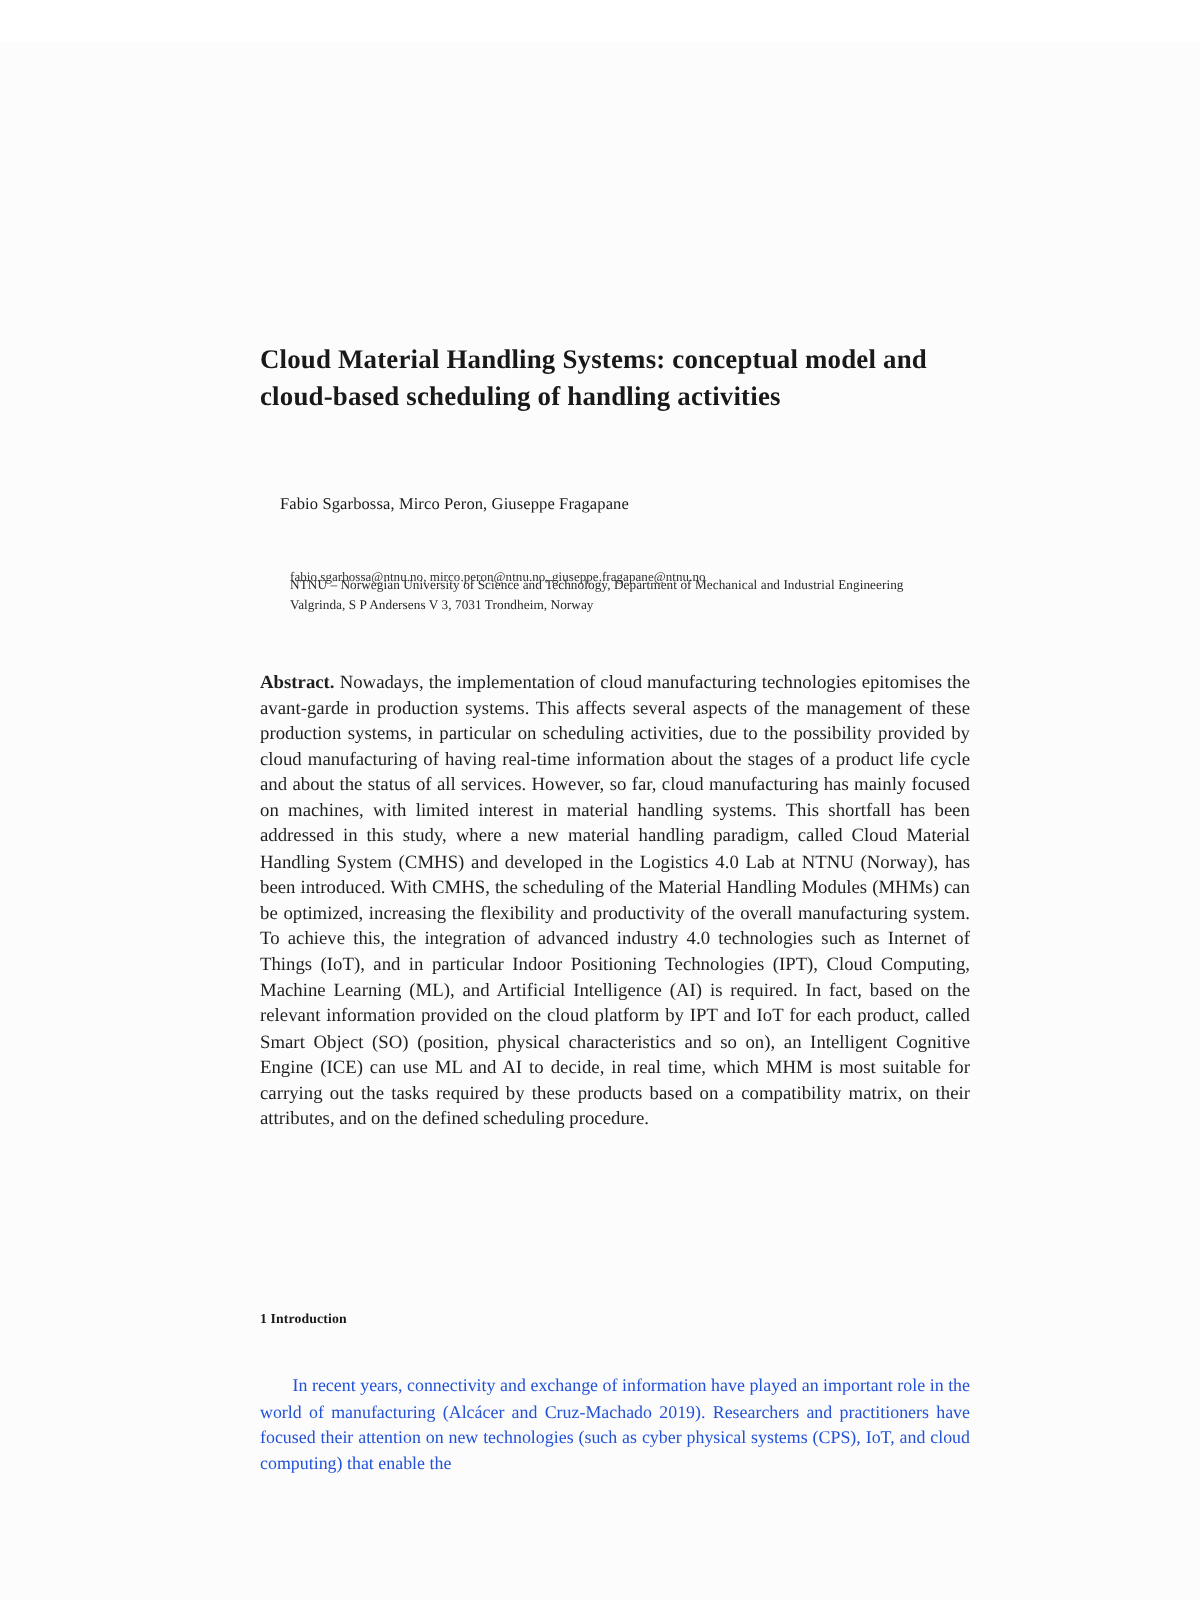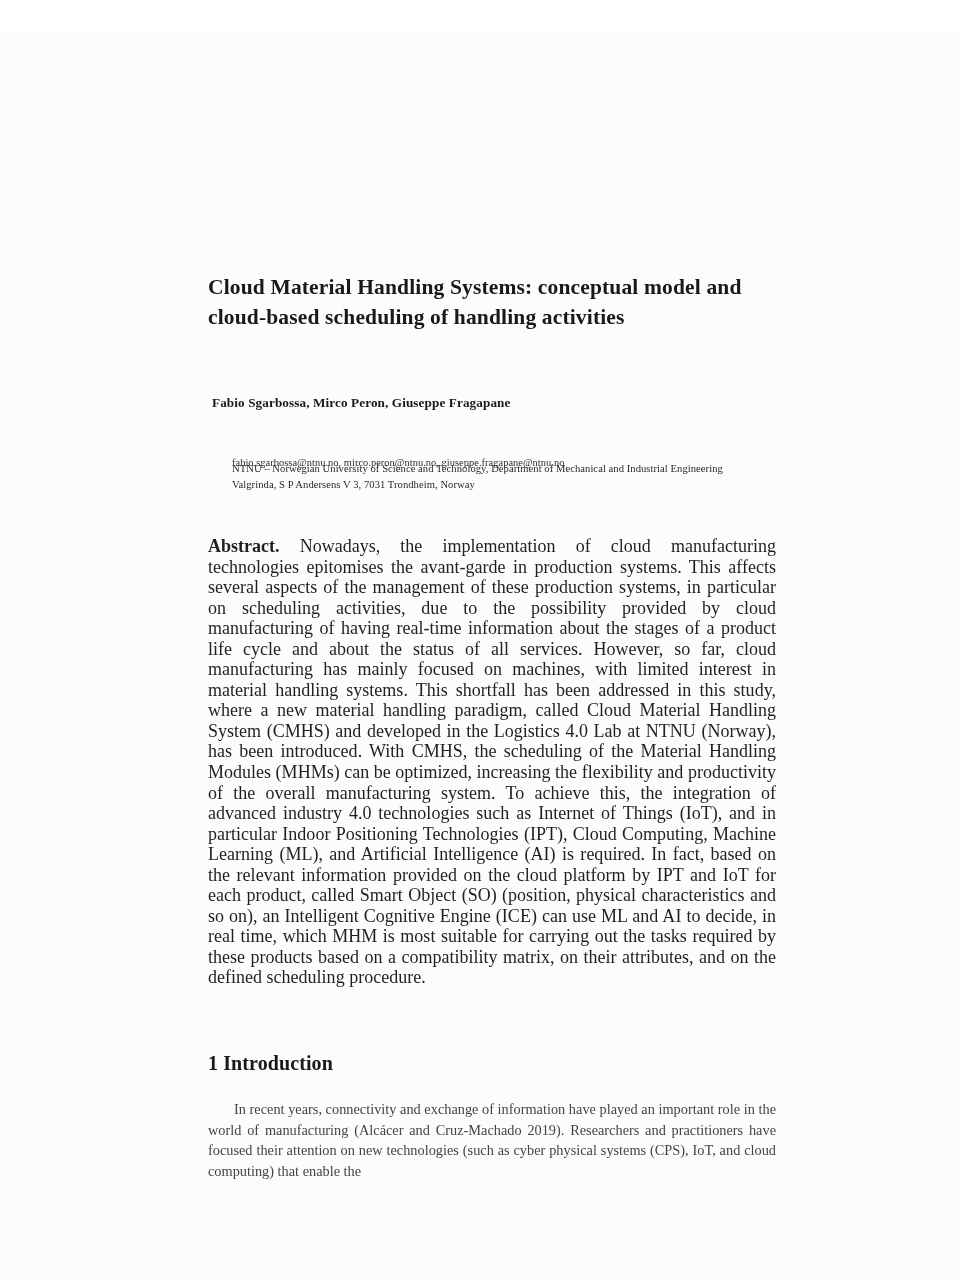--- a/index.html
+++ b/index.html
@@ -41,26 +41,26 @@
     line-height: 30px;
     font-weight: bold;
     letter-spacing: 0.15px;
     color: #141414;
     text-rendering: optimizeLegibility;
   }
 
   
   .authors {
     position: absolute;
-    left: 4px;
+    left: 16px;
     top: 361px;
     width: 568px;
     font-size: 13.2px;
     line-height: 18px;
-    font-weight: bold;
+    font-weight: normal;
     letter-spacing: 0.1px;
     color: #161616;
   }
 
   
   .emails {
     position: absolute;
     left: 24px;
     top: 422px;
     width: 544px;
@@ -81,56 +81,56 @@
     color: #242424;
     letter-spacing: 0.05px;
   }
 
   
   .abstract {
     position: absolute;
     left: 0;
     top: 503px;
     width: 568px;
-    font-size: 18px;
+    font-size: 15px;
     line-height: 20.55px;
     text-align: justify;
     text-justify: inter-word;
     color: #1b1b1b;
     letter-spacing: 0.01px;
   }
   .abstract .lead {
     font-weight: bold;
   }
 
   
   .section-heading {
     position: absolute;
     left: 0;
     top: 1001px;
     width: 568px;
-    font-size: 20px;
+    font-size: 11px;
     line-height: 24px;
     font-weight: bold;
     color: #141414;
     letter-spacing: 0.1px;
   }
 
   
   .body-paragraph {
     position: absolute;
     left: 0;
     top: 1052px;
     width: 568px;
     font-size: 14.3px;
     line-height: 20.55px;
     text-align: justify;
     text-justify: inter-word;
     text-indent: 26px;
-    color: #404040;
+    color: #1d4ed8;
     letter-spacing: 0.01px;
   }
 
   
   .scan-soft {
     filter: contrast(0.96) brightness(1.01);
   }
 </style>
 </head>
 <body>

